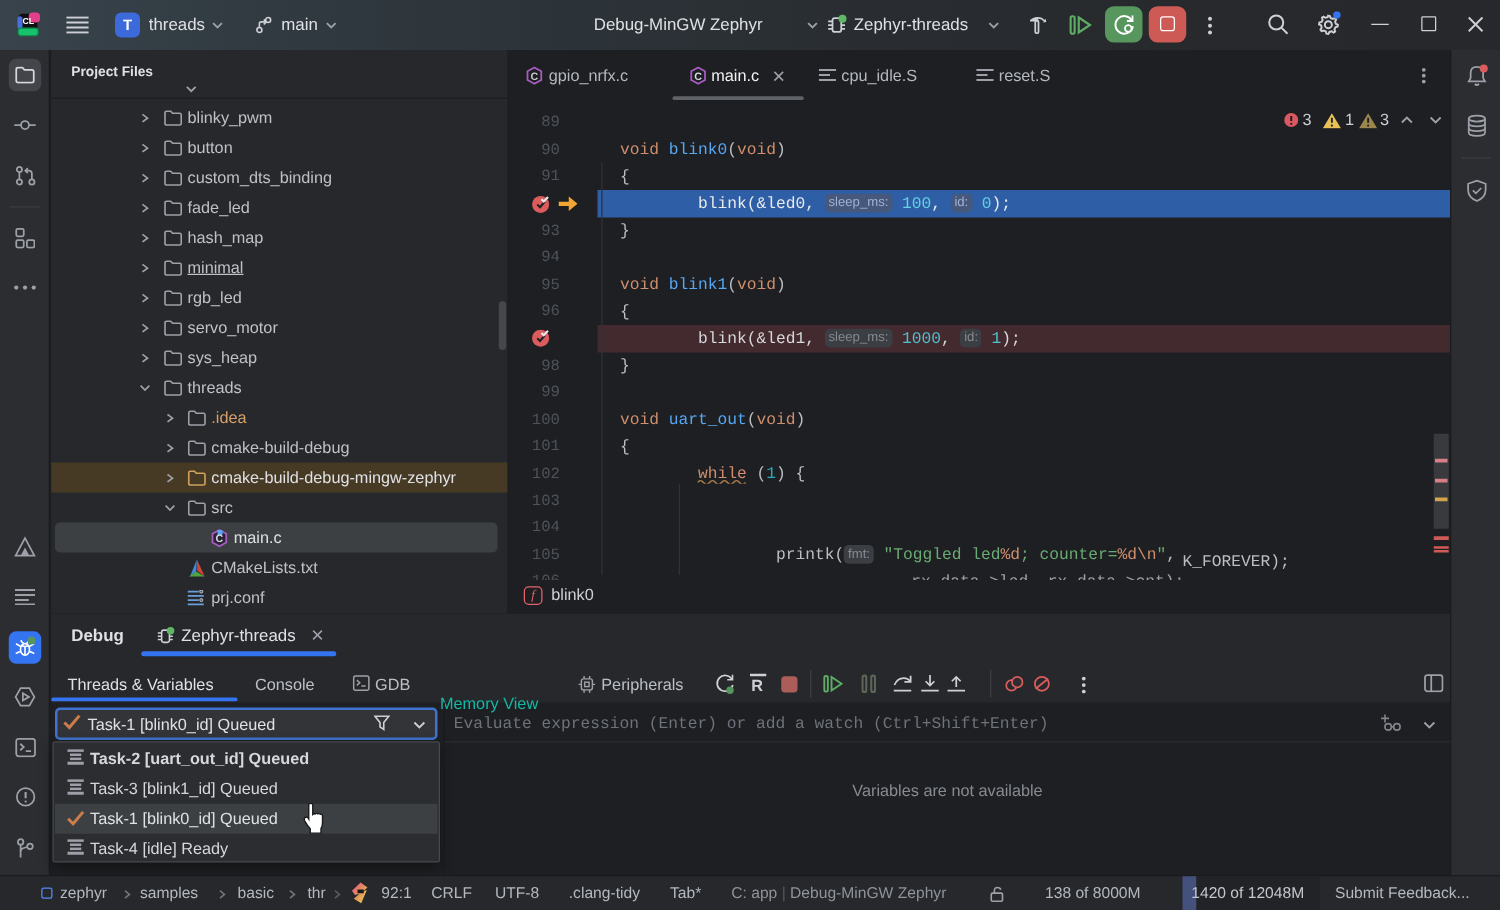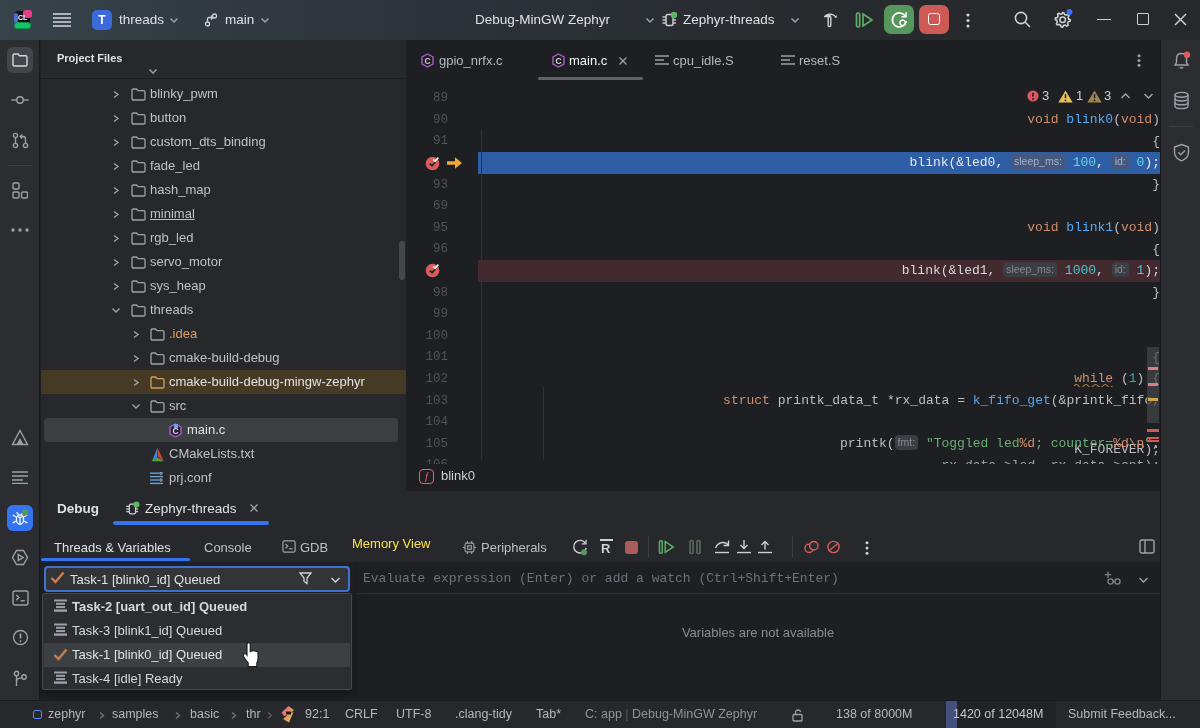--- a/index.html
+++ b/index.html
@@ -12,21 +12,21 @@
   
   #titlebar { left:0; top:0; width:1200px; height:40px;
     background:linear-gradient(90deg,#38434b 0%, #313a41 18%, #2c3338 38%, #292d31 58%, #27292c 80%, #26282b 100%); }
   
   #lstripe { left:0; top:40px; width:40px; height:660px; background:#2b2d30; border-right:1px solid #1a1b1e; }
   #rstripe { left:1160px; top:40px; width:40px; height:660px; background:#2b2d30; border-left:1px solid #1a1b1e; }
   
   #project { left:41px; top:40px; width:365px; height:451px; background:#26282b; }
   
   #editor { left:406px; top:40px; width:754px; height:450px; background:#1e1f22; }
-  .codeline { position:absolute; left:0; width:754px; height:21.5px; line-height:21.5px; font-family:"Liberation Mono", monospace; font-size:13px; color:#bcbec4; white-space:pre;text-align:right; }
+  .codeline { position:absolute; left:16px; width:754px; height:21.5px; line-height:21.5px; font-family:"Liberation Mono", monospace; font-size:13px; color:#bcbec4; white-space:pre; }
   .lnum { position:absolute; width:42px; text-align:right; color:#4e535b; font-family:"Liberation Mono", monospace; font-size:12.5px; }
   .kw { color:#cf8e6d; } .fn { color:#56a8f5; } .num { color:#2aacb8; } .str { color:#6aab73; } .esc { color:#cf8e6d; }
   .hint { display:inline-block; background:#3b3e43; color:#868a91; border-radius:4px; font-size:10.5px; padding:0 3px; line-height:15px; vertical-align:1px; font-family:"Liberation Sans",sans-serif; }
   .hintb { background:#46587c; color:#9fb2d4; }
   
   #debug { left:41px; top:491px; width:1119px; height:209px; background:#1e1f22; }
   #dbghead { position:absolute; left:0; top:0; width:1119px; height:71px; background:#26282b; }
   
   #status { left:0; top:700px; width:1200px; height:28px; background:#26282b; border-top:1px solid #1a1b1e; color:#a8abb2; font-size:12.5px; }
   .sitem { position:absolute; top:0; height:27px; line-height:27px; white-space:nowrap; }
@@ -476,21 +476,21 @@
       <div class="abs" style="left:72px;top:112.2px;width:682px;height:21.5px;background:#2e5ea5;"></div>
       <div class="abs" style="left:72px;top:220.2px;width:682px;height:21.5px;background:#432a2e;"></div>
 
       <div class="abs" style="left:75px;top:90px;width:1px;height:330px;background:#2f3236;"></div>
       <div class="abs" style="left:137px;top:347px;width:1px;height:73px;background:#2f3236;"></div>
 
       <div class="lnum" style="left:0;top:51.2px;">89</div>
       <div class="lnum" style="left:0;top:72.8px;">90</div>
       <div class="lnum" style="left:0;top:94.4px;">91</div>
       <div class="lnum" style="left:0;top:137.6px;">93</div>
-      <div class="lnum" style="left:0;top:159.2px;">69</div>
+      <div class="lnum" style="left:0;top:159.2px;">94</div>
       <div class="lnum" style="left:0;top:180.8px;">95</div>
       <div class="lnum" style="left:0;top:202.4px;">96</div>
       <div class="lnum" style="left:0;top:245.6px;">98</div>
       <div class="lnum" style="left:0;top:267.2px;">99</div>
       <div class="lnum" style="left:0;top:288.8px;">100</div>
       <div class="lnum" style="left:0;top:310.4px;">101</div>
       <div class="lnum" style="left:0;top:332px;">102</div>
       <div class="lnum" style="left:0;top:353.6px;">103</div>
       <div class="lnum" style="left:0;top:375.2px;">104</div>
       <div class="lnum" style="left:0;top:396.8px;">105</div>
@@ -511,25 +511,25 @@
         </svg>
 
       <div class="codeline" style="top:69px;padding-left:74px;"><span class="kw">void</span> <span class="fn">blink0</span>(<span class="kw">void</span>)</div>
       <div class="codeline" style="top:90.6px;padding-left:74px;">{</div>
       <div class="codeline" style="top:112.2px;padding-left:74px;color:#e8eaed;">        blink(&amp;led0, <span class="hint hintb">sleep_ms:</span> <span class="num" style="color:#65d1e0;">100</span>, <span class="hint hintb">id:</span> <span class="num" style="color:#65d1e0;">0</span>);</div>
       <div class="codeline" style="top:133.8px;padding-left:74px;">}</div>
       <div class="codeline" style="top:177px;padding-left:74px;"><span class="kw">void</span> <span class="fn">blink1</span>(<span class="kw">void</span>)</div>
       <div class="codeline" style="top:198.6px;padding-left:74px;">{</div>
       <div class="codeline" style="top:220.2px;padding-left:74px;color:#d6d8dc;">        blink(&amp;led1, <span class="hint">sleep_ms:</span> <span class="num" style="color:#4fc0d0;">1000</span>, <span class="hint">id:</span> <span class="num" style="color:#4fc0d0;">1</span>);</div>
       <div class="codeline" style="top:241.8px;padding-left:74px;">}</div>
+      <div class="codeline" style="top:285px;padding-left:74px;"><span class="kw">void</span> <span class="fn">uart_out</span>(<span class="kw">void</span>)</div>
       <div class="codeline" style="top:306.6px;padding-left:74px;">{</div>
       <div class="codeline" style="top:328.2px;padding-left:74px;">        <span class="kw" style="background:linear-gradient(transparent 15px, rgba(179,130,77,0) 15px); position:relative;">while<svg style="position:absolute;left:0;bottom:-1px;" width="39" height="4" viewBox="0 0 39 4">
               <path d="M0 3 Q2.4 0 4.8 3 T9.6 3 T14.4 3 T19.2 3 T24 3 T28.8 3 T33.6 3 T38.4 3" fill="none" stroke="#b3824d" stroke-width="1.1"></path>
             </svg></span> (<span class="num">1</span>) {</div>
-      <div class="codeline" style="top:349.8px;padding-left:74px;">                <span class="kw">struct</span> printk_data_t *rx_data = <span class="fn">k_fifo_get</span>(&amp;printk_fifo,</div>
       <div class="codeline" style="top:371.4px;padding-left:524px;margin-top:28px;">K_FOREVER);</div>
       <div class="codeline" style="top:393px;padding-left:74px;">                printk(<span class="hint">fmt:</span> <span class="str">"Toggled led<span class="esc">%d</span>; counter=<span class="esc">%d</span><span class="esc">\n</span>"</span>,</div>
       <div class="codeline" style="top:414.6px;padding-left:307px;color:#9ea1a6;">rx_data-&gt;led, rx_data-&gt;cnt);</div>
 
       <svg class="abs" style="left:621px;top:50px;" width="12" height="12" viewBox="0 0 12 12">
           <circle cx="6" cy="6" r="5.6" fill="#db5861"></circle>
           <line x1="6" y1="2.8" x2="6" y2="6.8" stroke="#1e1f22" stroke-width="1.6"></line>
           <circle cx="6" cy="9" r="0.9" fill="#1e1f22"></circle>
         </svg>
       <div class="abs" style="left:636px;top:48px;color:#ced0d6;">3</div>
@@ -594,21 +594,21 @@
     <div class="abs" style="left:0px;top:66.5px;width:149px;height:3px;background:#3574f0;border-radius:2px;"></div>
     <div class="abs" style="left:163px;top:49px;color:#bcc0c6;">Console</div>
     <svg class="abs" style="left:241px;top:49px;" width="14" height="13" viewBox="0 0 17 16">
         <g fill="none" stroke="#9da0a8" stroke-width="1.5">
           <rect x="1" y="1" width="15" height="14" rx="2"></rect>
           <path d="M4.2 5 L7 7.6 L4.2 10.2"></path>
           <line x1="8.6" y1="10.8" x2="12.8" y2="10.8"></line>
         </g>
       </svg>
     <div class="abs" style="left:259px;top:49px;color:#bcc0c6;">GDB</div>
-    <div class="abs" style="left:311px;top:45px;color:#fde047;">Memory View</div>
+    <div class="abs" style="left:311px;top:64px;color:#14b8a6;">Memory View</div>
     <svg class="abs" style="left:421px;top:49px;" width="15" height="15" viewBox="0 0 17 17">
         <g fill="none" stroke="#9da0a8" stroke-width="1.3">
           <rect x="3.5" y="3.5" width="10" height="10" rx="2"></rect>
           <rect x="6.5" y="6.5" width="4" height="4"></rect>
           <line x1="6" y1="3.5" x2="6" y2="1"></line>
           <line x1="11" y1="3.5" x2="11" y2="1"></line>
           <line x1="6" y1="13.5" x2="6" y2="16"></line>
           <line x1="11" y1="13.5" x2="11" y2="16"></line>
           <line x1="3.5" y1="8.5" x2="1" y2="8.5"></line>
           <line x1="13.5" y1="8.5" x2="16" y2="8.5"></line>

